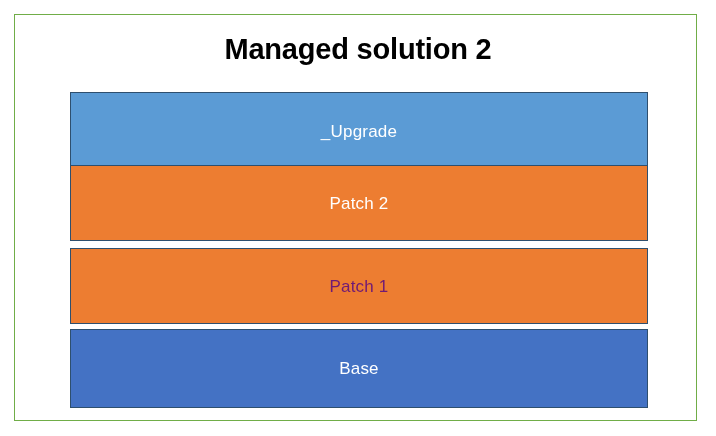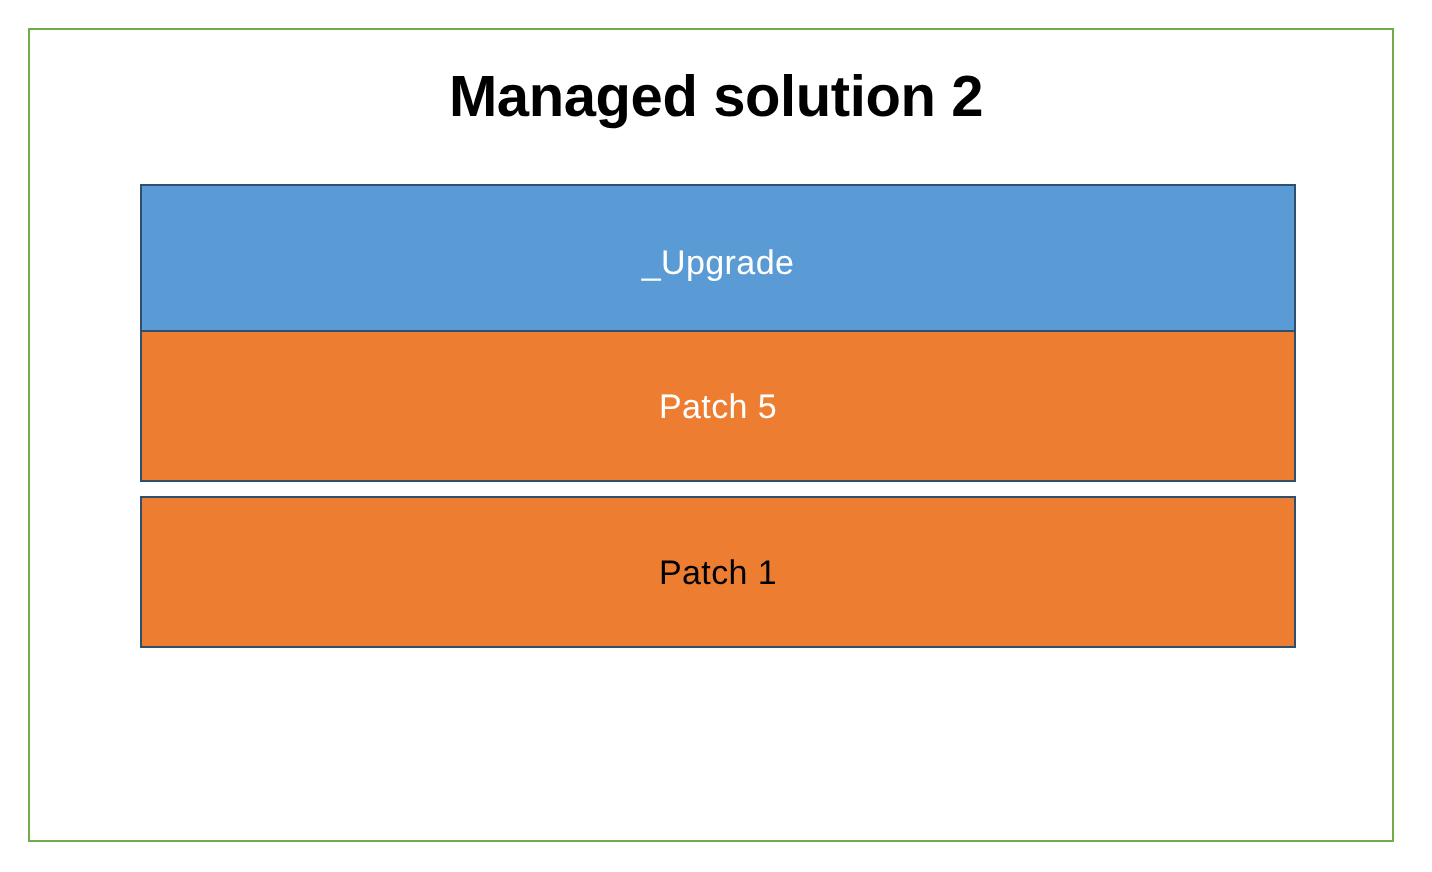--- a/index.html
+++ b/index.html
@@ -91,22 +91,25 @@
 
   <div id="diagram-title" style="color: rgb(0, 0, 0);">Managed solution 2</div>
 
   <div id="layer-stack">
 
     <div id="layer-upgrade" class="layer-bar" style="background-color: rgb(91, 155, 213); border-color: rgb(46, 79, 110);">
       <span class="layer-label" style="color: rgb(255, 255, 255);">_Upgrade</span>
     </div>
 
     <div id="layer-patch2" class="layer-bar" style="background-color: rgb(237, 125, 49); border-color: rgb(46, 79, 110);">
-      <span class="layer-label" style="color: rgb(255, 255, 255);">Patch 5</span>
+      <span class="layer-label" style="color: rgb(255, 255, 255);">Patch 2</span>
     </div>
 
     <div id="layer-patch1" class="layer-bar" style="background-color: rgb(237, 125, 49); border-color: rgb(46, 79, 110);">
-      <span class="layer-label" style="color: #000000;">Patch 1</span>
+      <span class="layer-label" style="color: #701a75;">Patch 1</span>
     </div>
 
+    <div id="layer-base" class="layer-bar" style="background-color: rgb(68, 114, 196); border-color: rgb(46, 79, 110);">
+      <span class="layer-label" style="color: rgb(255, 255, 255);">Base</span>
+    </div>
 
   </div>
 </div>
 
 </body></html>

